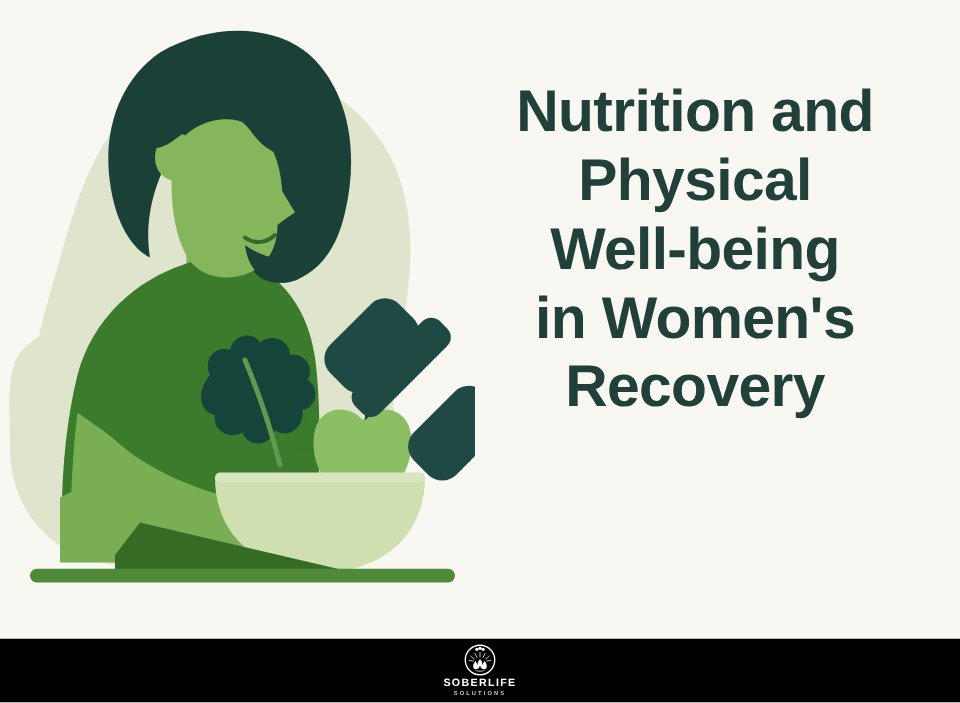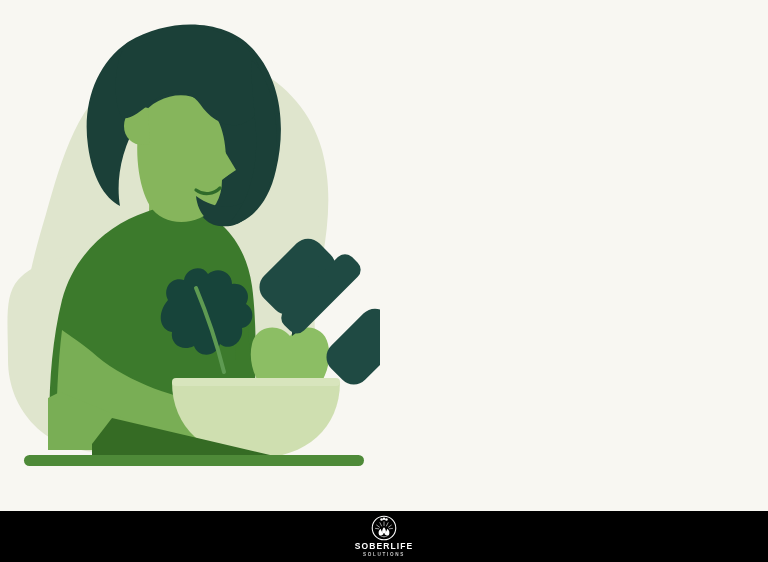--- a/index.html
+++ b/index.html
@@ -127,20 +127,27 @@
       <rect x="24" y="455" width="340" height="11" rx="5.5" fill="#4e8a38"></rect>
 
       <g fill="#1f4a43">
         <rect x="0" y="0" width="48" height="78" rx="16" transform="translate(308,232) rotate(45)"></rect>
         <rect x="0" y="0" width="48" height="78" rx="16" transform="translate(375,302) rotate(45)"></rect>
         <rect x="0" y="0" width="28" height="96" rx="10" transform="translate(345,250) rotate(45)"></rect>
       </g>
     </svg>
   </div>
 
+  <div id="title-block">
+    <h1 id="title">Nutrition and
+Physical
+Well-being
+in Women's
+Recovery</h1>
+  </div>
 
   <div id="footer">
     <svg id="logo-mark" viewBox="0 0 64 64">
       <circle cx="32" cy="32" r="29" fill="none" stroke="#ffffff" stroke-width="2.6"></circle>
       <g fill="#ffffff">
         <circle cx="26" cy="11" r="3.1"></circle>
         <circle cx="32" cy="9" r="3.1"></circle>
         <circle cx="38" cy="11" r="3.1"></circle>
       </g>
       <g stroke="#ffffff" stroke-width="1.5" stroke-linecap="round">

